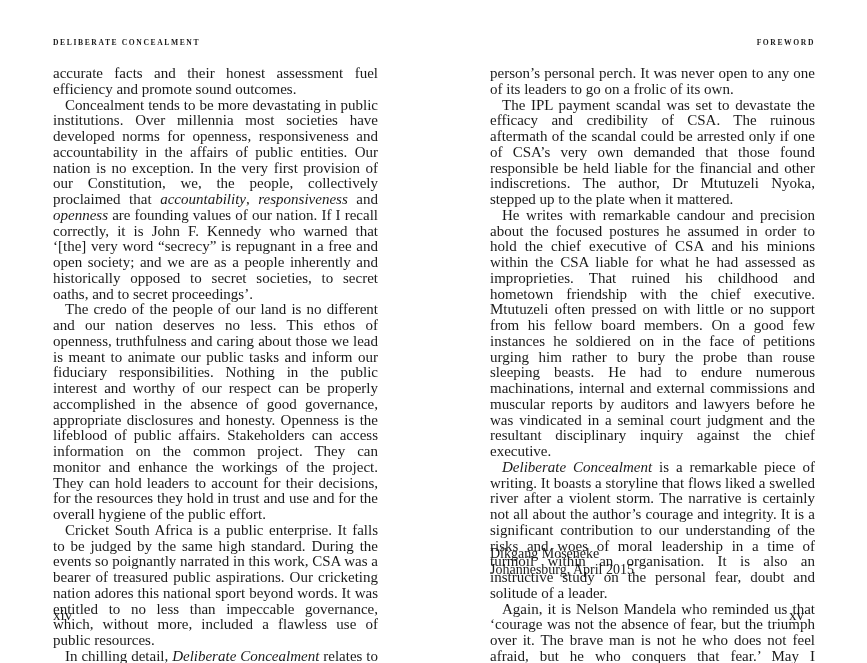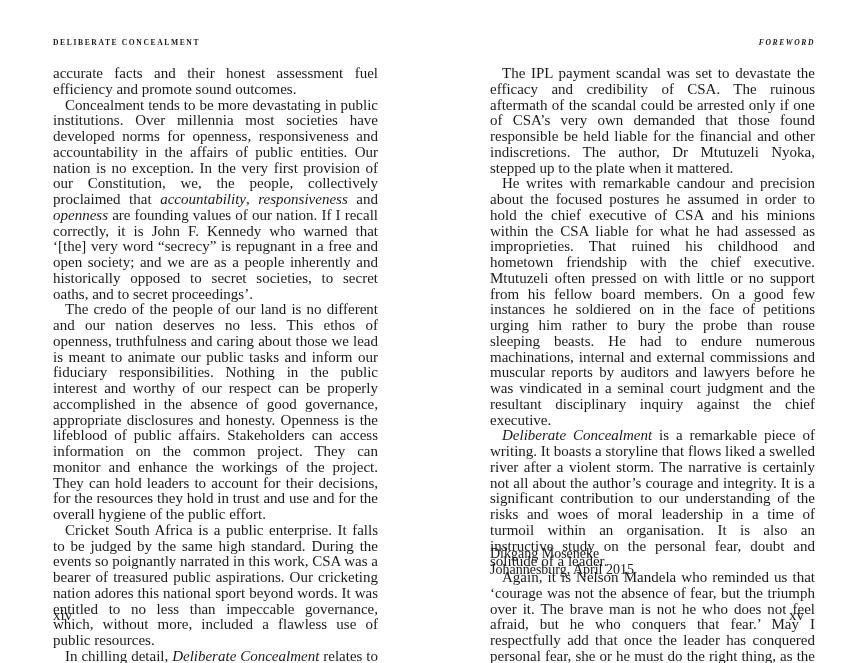--- a/index.html
+++ b/index.html
@@ -4,21 +4,21 @@
 <style>
   html, body { margin: 0; padding: 0; background: #ffffff; }
   body { width: 867px; height: 663px; position: relative; overflow: hidden;
          font-family: "Liberation Serif", "DejaVu Serif", serif; color: #1a1a1a; }
   .page { position: absolute; top: 0; height: 556px; }
   .page.left { left: 53px; width: 325px; }
   .page.right { left: 490px; width: 325px; }
   .running-head { position: absolute; top: 38px; font-size: 7.6px; letter-spacing: 1.6px;
                   text-transform: uppercase; font-weight: bold; }
   .left .running-head { left: 0; }
-  .right .running-head { right: 0; font-style: italic; }
+  .right .running-head { right: 0; }
   .body { position: absolute; top: 66px; left: 0; width: 325px; font-size: 15px;
           line-height: 15.75px; text-align: justify; }
   .body p { margin: 0; text-indent: 12px; }
   .body p.noindent { text-indent: 0; }
   .body em { font-style: italic; }
   .sig { position: absolute; top: 546px; left: 0; font-size: 14px; line-height: 16px; }
   .folio { position: absolute; top: 607px; font-size: 15px; }
   .left .folio { left: 0; }
   .right .folio { right: 11px; }
 </style>
@@ -33,20 +33,21 @@
       <p>The credo of the people of our land is no different and our nation deserves no less. This ethos of openness, truthfulness and caring about those we lead is meant to animate our public tasks and inform our fiduciary responsibilities. Nothing in the public interest and worthy of our respect can be properly accomplished in the absence of good governance, appropriate disclosures and honesty. Openness is the lifeblood of public affairs. Stakeholders can access information on the common project. They can monitor and enhance the workings of the project. They can hold leaders to account for their decisions, for the resources they hold in trust and use and for the overall hygiene of the public effort.</p>
       <p>Cricket South Africa is a public enterprise. It falls to be judged by the same high standard. During the events so poignantly narrated in this work, CSA was a bearer of treasured public aspirations. Our cricketing nation adores this national sport beyond words. It was entitled to no less than impeccable governance, which, without more, included a flawless use of public resources.</p>
       <p><span>In chilling detail, </span><em>Deliberate Concealment</em><span> relates to us how some senior office bearers of CSA merrily chose to jettison their public and fiduciary obligations, first, towards its constituent cricket boards, and, second, towards our cricket-loving people. The narrative makes it plain how they gratuitously carried on as if CSA, where the ominous tale of subterfuge played itself out, was their private fiefdom. CSA cannot be any one</span></p>
     </div>
   <div class="folio">xiv</div>
 </div>
 
 <div class="page right">
   <div class="running-head">Foreword</div>
   <div class="body">
+      <p class="noindent">person’s personal perch. It was never open to any one of its leaders to go on a frolic of its own.</p>
       <p>The IPL payment scandal was set to devastate the efficacy and credibility of CSA. The ruinous aftermath of the scandal could be arrested only if one of CSA’s very own demanded that those found responsible be held liable for the financial and other indiscretions. The author, Dr Mtutuzeli Nyoka, stepped up to the plate when it mattered.</p>
       <p>He writes with remarkable candour and precision about the focused postures he assumed in order to hold the chief executive of CSA and his minions within the CSA liable for what he had assessed as improprieties. That ruined his childhood and hometown friendship with the chief executive. Mtutuzeli often pressed on with little or no support from his fellow board members. On a good few instances he soldiered on in the face of petitions urging him rather to bury the probe than rouse sleeping beasts. He had to endure numerous machinations, internal and external commissions and muscular reports by auditors and lawyers before he was vindicated in a seminal court judgment and the resultant disciplinary inquiry against the chief executive.</p>
       <p><em>Deliberate Concealment</em><span> is a remarkable piece of writing. It boasts a storyline that flows liked a swelled river after a violent storm. The narrative is certainly not all about the author’s courage and integrity. It is a significant contribution to our understanding of the risks and woes of moral leadership in a time of turmoil within an organisation. It is also an instructive study on the personal fear, doubt and solitude of a leader.</span></p>
       <p>Again, it is Nelson Mandela who reminded us that ‘courage was not the absence of fear, but the triumph over it. The brave man is not he who does not feel afraid, but he who conquers that fear.’ May I respectfully add that once the leader has conquered personal fear, she or he must do the right thing, as the author has done here.</p>
     </div>
   <div class="sig">
     <div>Dikgang Moseneke</div>
     <div>Johannesburg, April 2015</div>
   </div>
   <div class="folio">xv</div>

